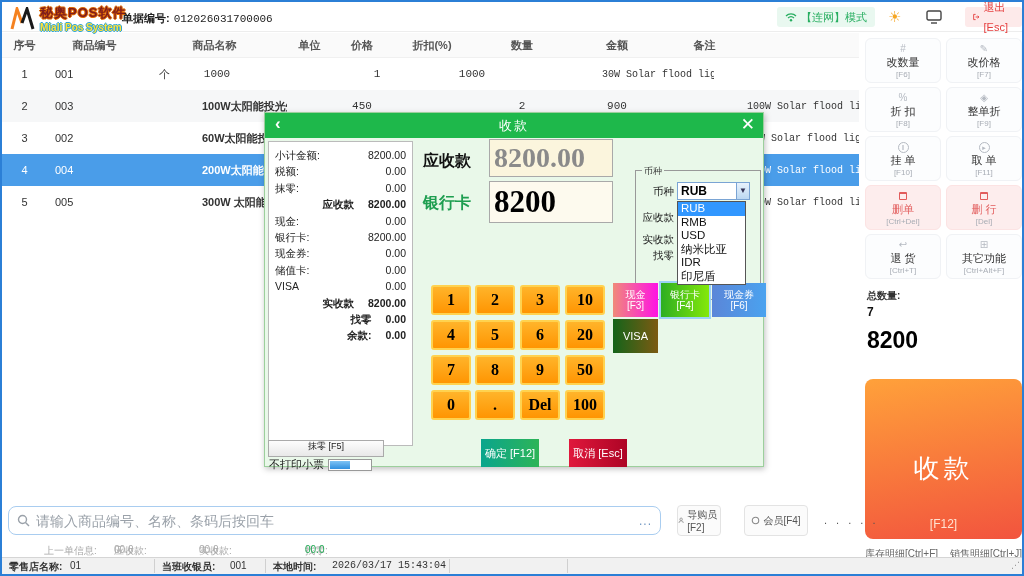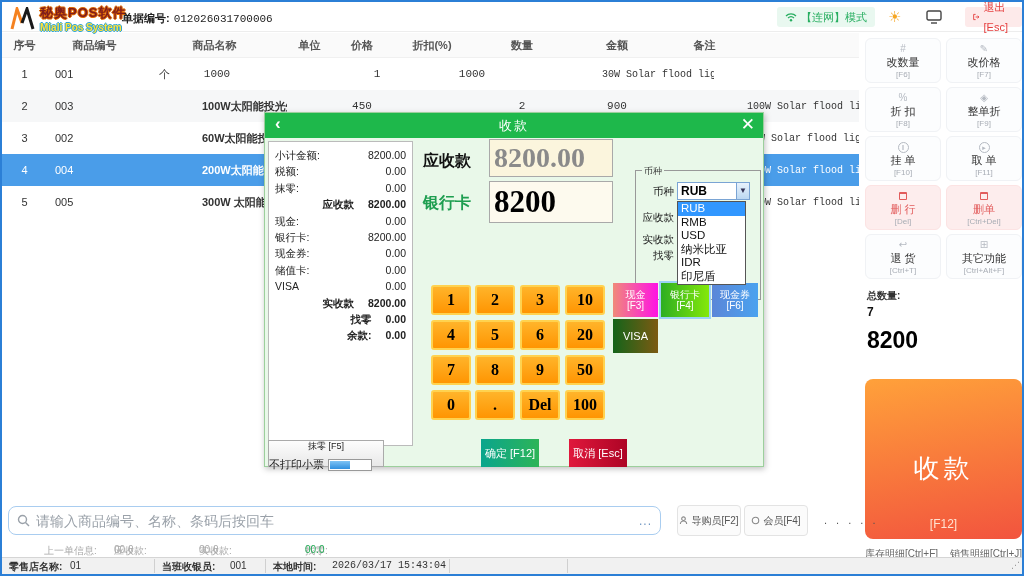--- a/index.html
+++ b/index.html
@@ -61,21 +61,21 @@
 
   
   .dialog { position:absolute; left:262px; top:110px; width:500px; height:355px; background:#e9f8e9; border:1px solid #9ccf9c; box-shadow:1px 2px 6px rgba(0,0,0,.25); z-index:5; }
   .dlg-head { position:absolute; left:0; top:0; right:0; height:25px; background:#1eb84b; color:#fff; }
   .dlg-title { position:absolute; left:0; right:0; top:4px; text-align:center; font-size:13px; letter-spacing:2px; }
   .dlg-back { position:absolute; left:10px; top:1px; font-size:17px; font-weight:bold; cursor:pointer; }
   .dlg-close { position:absolute; right:8px; top:1px; font-size:17px; font-weight:bold; cursor:pointer; }
   .sum-panel { position:absolute; left:3px; top:28px; width:145px; height:305px; background:#fff; border:1px solid #bbb; padding:5px 6px; font-size:10.5px; color:#222; }
   .sum-row { display:flex; justify-content:space-between; height:16.4px; line-height:16.4px; }
   .sum-row.strong { font-weight:bold; justify-content:flex-end; gap:14px; }
-  .btn-round { position:absolute; left:3px; top:327px; width:116px; height:27px; background:linear-gradient(180deg,#fdfdfd,#e8e8e8); border:1px solid #aaa; font-size:9px; text-align:center; line-height:11px; color:#222; cursor:pointer; }
+  .btn-round { position:absolute; left:3px; top:327px; width:116px; height:17px; background:linear-gradient(180deg,#fdfdfd,#e8e8e8); border:1px solid #aaa; font-size:9px; text-align:center; line-height:11px; color:#222; cursor:pointer; }
   .noprint { position:absolute; left:4px; top:344px; font-size:11px; color:#222; display:flex; align-items:center; gap:4px; }
   .toggle { width:44px; height:12px; border:1px solid #999; background:#fff; position:relative; cursor:pointer; }
   .toggle .knob { position:absolute; left:1px; top:1px; width:20px; height:8px; background:linear-gradient(180deg,#7ec3f5,#2f8fdf); }
   .due-label { position:absolute; left:158px; top:38px; font-size:16px; font-weight:bold; color:#111; }
   .due-box { position:absolute; left:224px; top:26px; width:124px; height:38px; background:#fbf5dd; border:1px solid #a9a9a9; color:#8a8a8a; font-family:"Liberation Serif","DejaVu Serif",serif; font-weight:bold; font-size:28px; line-height:36px; padding-left:4px; }
   .pay-label { position:absolute; left:158px; top:80px; font-size:16px; font-weight:bold; color:#1e9e50; }
   .pay-box { position:absolute; left:224px; top:68px; width:124px; height:42px; background:#fdfaee; border:1px solid #a9a9a9; color:#000; font-family:"Liberation Serif","DejaVu Serif",serif; font-weight:bold; font-size:31px; line-height:40px; padding-left:4px; }
   .cur-box { position:absolute; left:370px; top:57px; width:126px; height:130px; border:1px solid #999; }
   .cur-box .legend { position:absolute; left:6px; top:-6px; background:#e9f8e9; font-size:9px; color:#333; padding:0 2px; }
   .cur-label { position:absolute; left:0; width:38px; text-align:right; font-size:10.5px; color:#222; }
@@ -261,27 +261,27 @@
           <div class="lb">挂 单</div>
           <div class="ky">[F10]</div>
         </div>
         <div class="card">
           <div class="ic"><span class="circle-ic" style="border-color: rgb(181, 186, 194);">▸</span></div>
           <div class="lb">取 单</div>
           <div class="ky">[F11]</div>
         </div>
         <div class="card danger">
           <div class="ic"><span class="trash-ic"></span></div>
+          <div class="lb">删单</div>
+          <div class="ky">[Ctrl+Del]</div>
+        </div>
+        <div class="card danger">
+          <div class="ic"><span class="trash-ic"></span></div>
           <div class="lb">删 行</div>
           <div class="ky">[Del]</div>
-        </div>
-        <div class="card danger">
-          <div class="ic"><span class="trash-ic"></span></div>
-          <div class="lb">删单</div>
-          <div class="ky">[Ctrl+Del]</div>
         </div>
         <div class="card">
           <div class="ic">↩</div>
           <div class="lb">退 货</div>
           <div class="ky">[Ctrl+T]</div>
         </div>
         <div class="card">
           <div class="ic">⊞</div>
           <div class="lb">其它功能</div>
           <div class="ky">[Ctrl+Alt+F]</div>
@@ -303,21 +303,21 @@
   </div>
 
   <div class="search-wrap">
     <svg width="13" height="13" viewBox="0 0 13 13">
       <circle cx="5.5" cy="5.5" r="4" fill="none" stroke="#9aa1a9" stroke-width="1.4"></circle>
       <line x1="8.5" y1="8.5" x2="12" y2="12" stroke="#9aa1a9" stroke-width="1.4"></line>
     </svg>
     <input type="text" placeholder="请输入商品编号、名称、条码后按回车" style="">
     <span class="search-more">...</span>
   </div>
-  <div class="mini-btn" style="left:675px;width:64px;">
+  <div class="mini-btn" style="left:675px;width:44px;">
     <svg width="9" height="9" viewBox="0 0 10 10">
       <circle cx="5" cy="3" r="2" fill="none" stroke="#888" stroke-width="1.2"></circle>
       <path d="M1.5 9 A3.5 3.5 0 0 1 8.5 9" fill="none" stroke="#888" stroke-width="1.2"></path>
     </svg>
     <span>导购员[F2]</span>
   </div>
   <div class="mini-btn" style="left:742px;width:64px;">
     <svg width="9" height="9" viewBox="0 0 10 10">
       <circle cx="5" cy="5" r="3.6" fill="none" stroke="#888" stroke-width="1.2"></circle>
     </svg>
@@ -466,21 +466,21 @@
       </div>
     <div>
         <div class="paybtn pb-cash" style="left: 348px; top: 170px; width: 45px;">
           <span>现金</span>
           <span>[F3]</span>
         </div>
         <div class="paybtn pb-bank" style="left: 396px; top: 170px; width: 48px;">
           <span>银行卡</span>
           <span>[F4]</span>
         </div>
-        <div class="paybtn pb-voucher" style="left: 447px; top: 170px; width: 46px;">
+        <div class="paybtn pb-voucher" style="left: 447px; top: 170px; width: 54px;">
           <span>现金券</span>
           <span>[F6]</span>
         </div>
         <div class="paybtn pb-visa" style="left: 348px; top: 206px; width: 45px;">
           <span>VISA</span>
         </div>
       </div>
 
     <button class="btn-ok">确定 [F12]</button>
     <button class="btn-cancel">取消 [Esc]</button>

